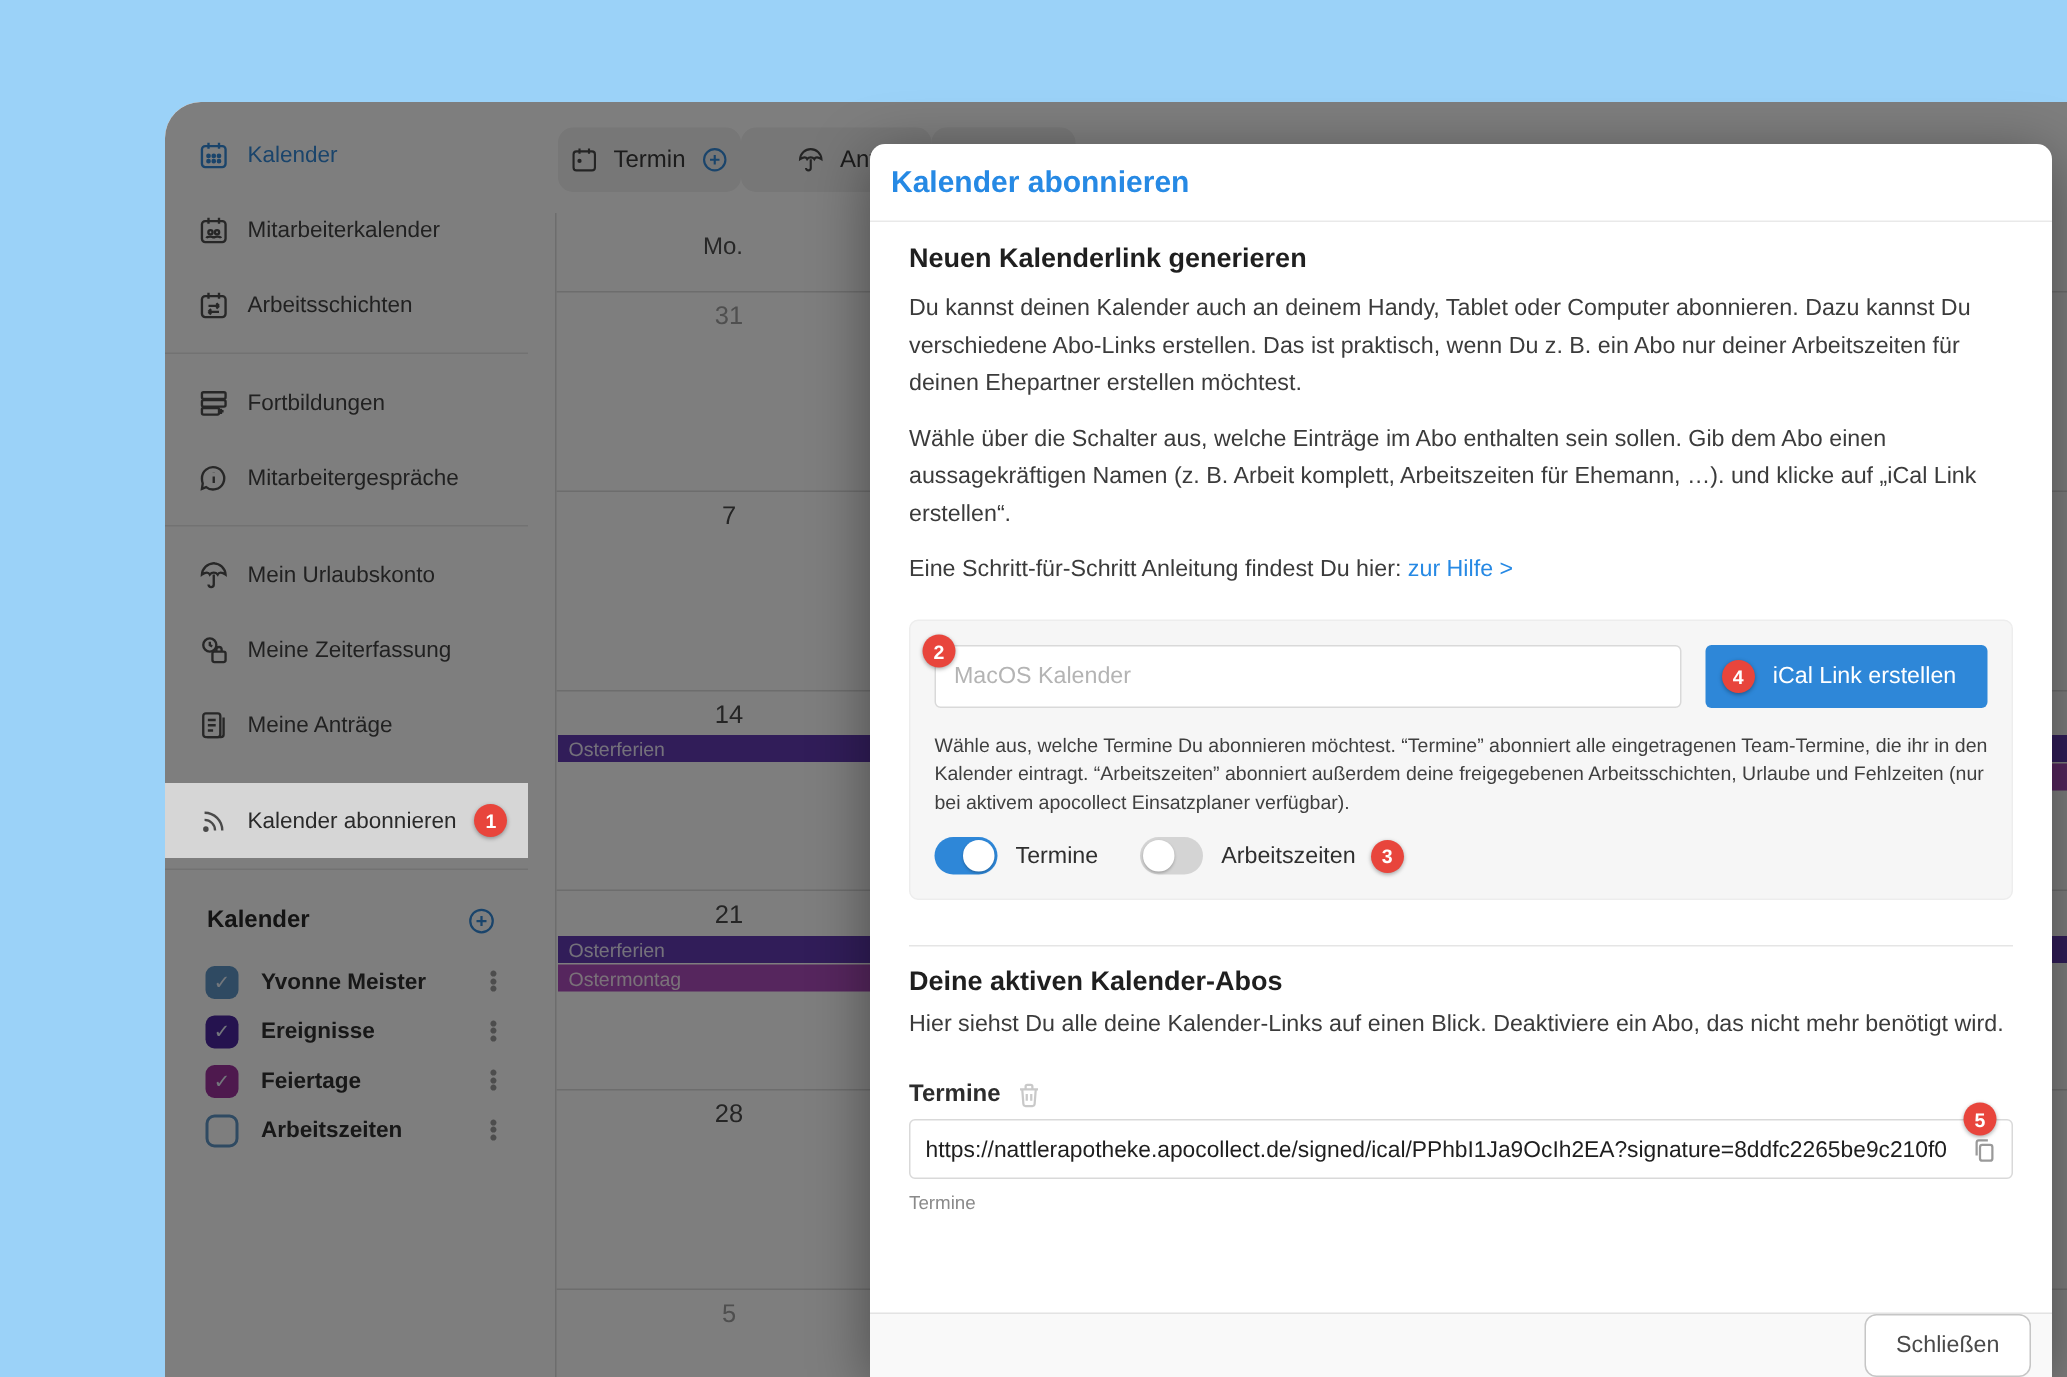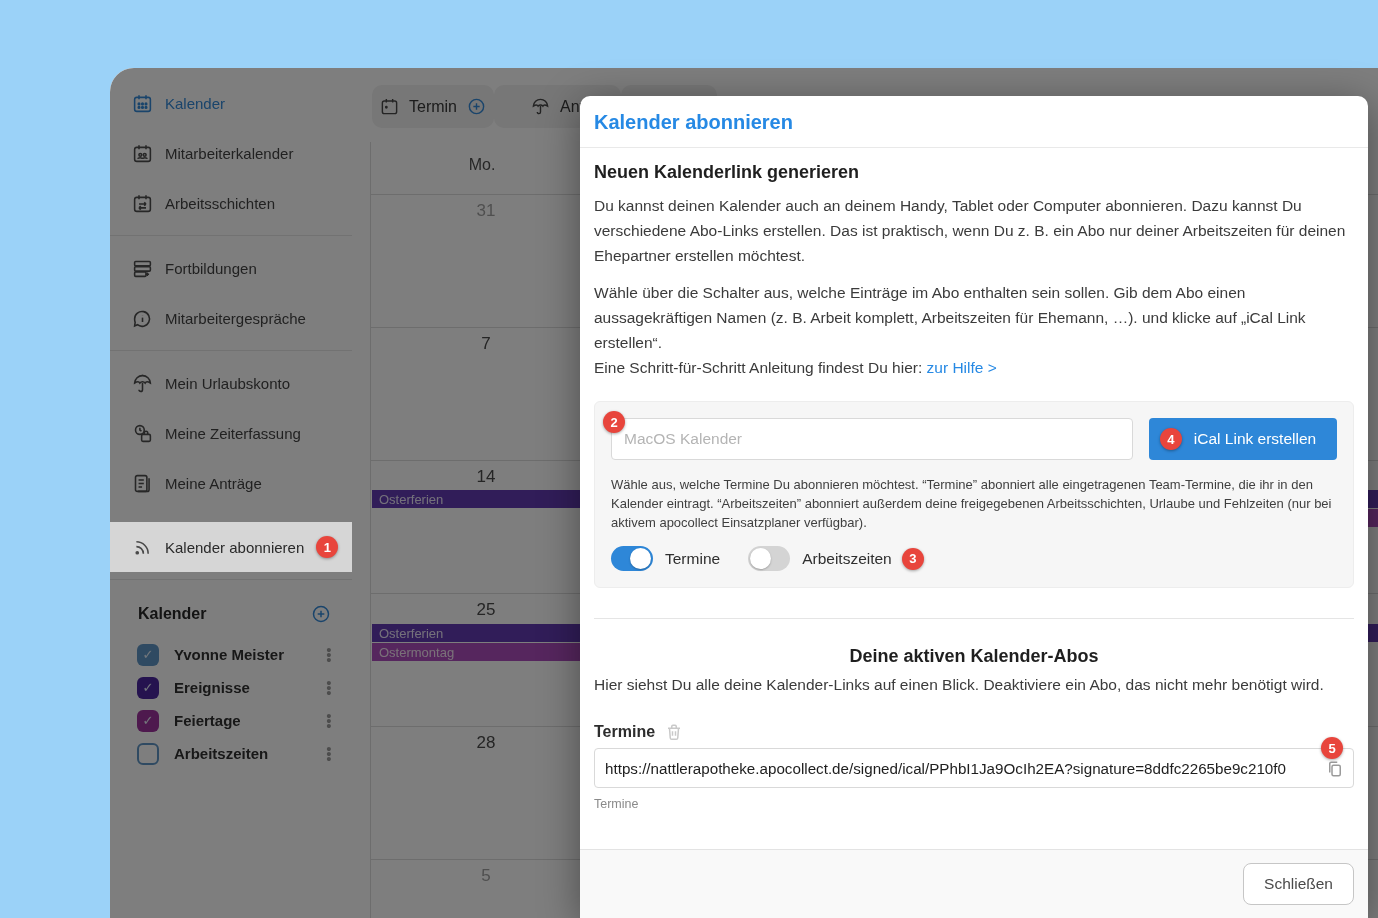--- a/index.html
+++ b/index.html
@@ -55,21 +55,21 @@
            padding-left:7px; font-size:13px; color:#eae3f8; overflow:hidden; }
   .ev-purple { background:#5e35b1; }
   .ev-magenta { background:#ab47bc; color:#f6e4f4; }
 
   
   .modal { position:absolute; left:580px; top:96px; width:788px; height:822px; background:#fff;
            border-radius:10px 10px 0 0; box-shadow:0 8px 40px rgba(0,0,0,.4); z-index:20;
            display:flex; flex-direction:column; }
   .modal-header { padding:15px 14px 13px; border-bottom:1px solid #e9e9e9; }
   .modal-title { font-size:20px; font-weight:bold; color:#2689e4; }
-  .modal-body { padding:0 14px; flex:1; overflow:hidden; }
+  .modal-body { padding:0 26px; flex:1; overflow:hidden; }
   .h3 { font-size:18px; font-weight:bold; color:#1f1f1f; margin-top:14px; }
   .para { font-size:15.5px; line-height:25px; color:#3b3b3b; margin-top:10px; max-width:762px; }
   .help-link { color:#2689e4; text-decoration:none; cursor:pointer; }
   .panel { margin-top:21px; background:#f6f6f6; border:1px solid #ededed; border-radius:6px; padding:16px; }
   .gen-row { display:flex; gap:16px; position:relative; }
   .name-input { flex:1; height:42px; border:1px solid #d9d9d9; border-radius:4px; padding:0 12px;
                 font-size:15.5px; font-family:inherit; color:#222; background:#fff; }
   .name-input::placeholder { color:#b4b4b4; }
   .badge-input { position:absolute; left:-8px; top:-7px; }
   .ical-btn { width:188px; height:42px; background:#2e87d8; border:none; border-radius:4px; color:#fff;
@@ -80,31 +80,31 @@
   .toggles { margin-top:14px; display:flex; align-items:center; }
   .switch { width:42px; height:25px; border-radius:13px; position:relative; cursor:pointer; flex:0 0 42px; }
   .switch.on { background:#2e87d8; }
   .switch.off { background:#d4d4d4; }
   .switch .knob { position:absolute; top:2px; width:21px; height:21px; border-radius:50%; background:#fff;
                   box-shadow:0 1px 2px rgba(0,0,0,.25); }
   .switch.on .knob { right:2px; } .switch.off .knob { left:2px; }
   .tg-label { font-size:15.5px; color:#2f2f2f; margin-left:12px; }
   .tg-gap { width:28px; } .tg-badge { margin-left:10px; }
   .divider2 { border-top:1px solid #e5e5e5; margin-top:30px; }
-  .h3-2 { margin-top:27px;text-align:center; }
+  .h3-2 { margin-top:13px; }
   .abo-row { margin-top:26px; display:flex; align-items:center; gap:10px; }
   .abo-name { font-size:16px; font-weight:bold; color:#2d2d2d; }
   .trash { width:18px; height:18px; color:#c9c9c9; cursor:pointer; }
   .url-row { margin-top:7px; position:relative; height:40px; border:1px solid #d9d9d9; border-radius:4px;
              background:#fff; display:flex; align-items:center; padding:0 36px 0 10px; }
   .url-text { font-size:15.2px; color:#1e1e1e; white-space:nowrap; overflow:hidden; }
   .copy-icon { position:absolute; right:9px; top:10px; width:18px; height:20px; color:#9a9a9a; cursor:pointer; }
   .badge-url { position:absolute; right:10px; top:-12px; }
   .url-caption { margin-top:9px; font-size:12.5px; color:#8a8a8a; }
-  .modal-footer { border-top:1px solid #e3e3e3; background:#f9f9f9; padding:13px 14px;
+  .modal-footer { border-top:1px solid #e3e3e3; background:#f9f9f9; padding:0 14px;
                   display:flex; justify-content:flex-end; }
   .close-btn { padding:11px 20px; background:#fff; border:1px solid #c6c6c6; border-radius:8px;
                font-size:15.5px; color:#4a4a4a; font-family:inherit; cursor:pointer; }
   svg { display:block; }
 </style>
 </head>
 <body>
 
 <div class="app">
 
@@ -268,21 +268,21 @@
         <span class="daynum">7</span>
       </div>
       <div class="grid-row">
         <span class="daynum">14</span>
         <div class="evbar ev-purple" style="top:29px;">
             <span>Osterferien</span>
           </div>
         <div class="evbar ev-magenta" style="top:48px; left:888px;"></div>
       </div>
       <div class="grid-row">
-        <span class="daynum">25</span>
+        <span class="daynum">21</span>
         <div class="evbar ev-purple" style="top:30px;">
             <span>Osterferien</span>
           </div>
         <div class="evbar ev-magenta" style="top:49px; width:221px; right:auto;">
             <span>Ostermontag</span>
           </div>
       </div>
       <div class="grid-row">
         <span class="daynum">28</span>
       </div>
@@ -296,21 +296,21 @@
 <div class="overlay"></div>
 
 <div class="modal">
   <div class="modal-header">
     <div class="modal-title">Kalender abonnieren</div>
   </div>
   <div class="modal-body">
     <div class="h3">Neuen Kalenderlink generieren</div>
     <p class="para">Du kannst deinen Kalender auch an deinem Handy, Tablet oder Computer abonnieren. Dazu kannst Du verschiedene Abo-Links erstellen. Das ist praktisch, wenn Du z. B. ein Abo nur deiner Arbeitszeiten für deinen Ehepartner erstellen möchtest.</p>
     <p class="para" style="margin-top:12px;">Wähle über die Schalter aus, welche Einträge im Abo enthalten sein sollen. Gib dem Abo einen aussagekräftigen Namen (z. B. Arbeit komplett, Arbeitszeiten für Ehemann, …). und klicke auf „iCal Link erstellen“.</p>
-    <p class="para" style="margin-top:0;"><span>Eine Schritt-für-Schritt Anleitung findest Du hier: </span><a class="help-link">zur Hilfe &gt;</a></p>
+    <p class="para" style="margin-top:12px;"><span>Eine Schritt-für-Schritt Anleitung findest Du hier: </span><a class="help-link">zur Hilfe &gt;</a></p>
 
     <div class="panel">
       <div class="gen-row">
         <input class="name-input" type="text" placeholder="MacOS Kalender" style="">
         <span class="badge badge-input">2</span>
         <button class="ical-btn">
           <span class="badge">4</span>
           <span>iCal Link erstellen</span>
         </button>
       </div>

